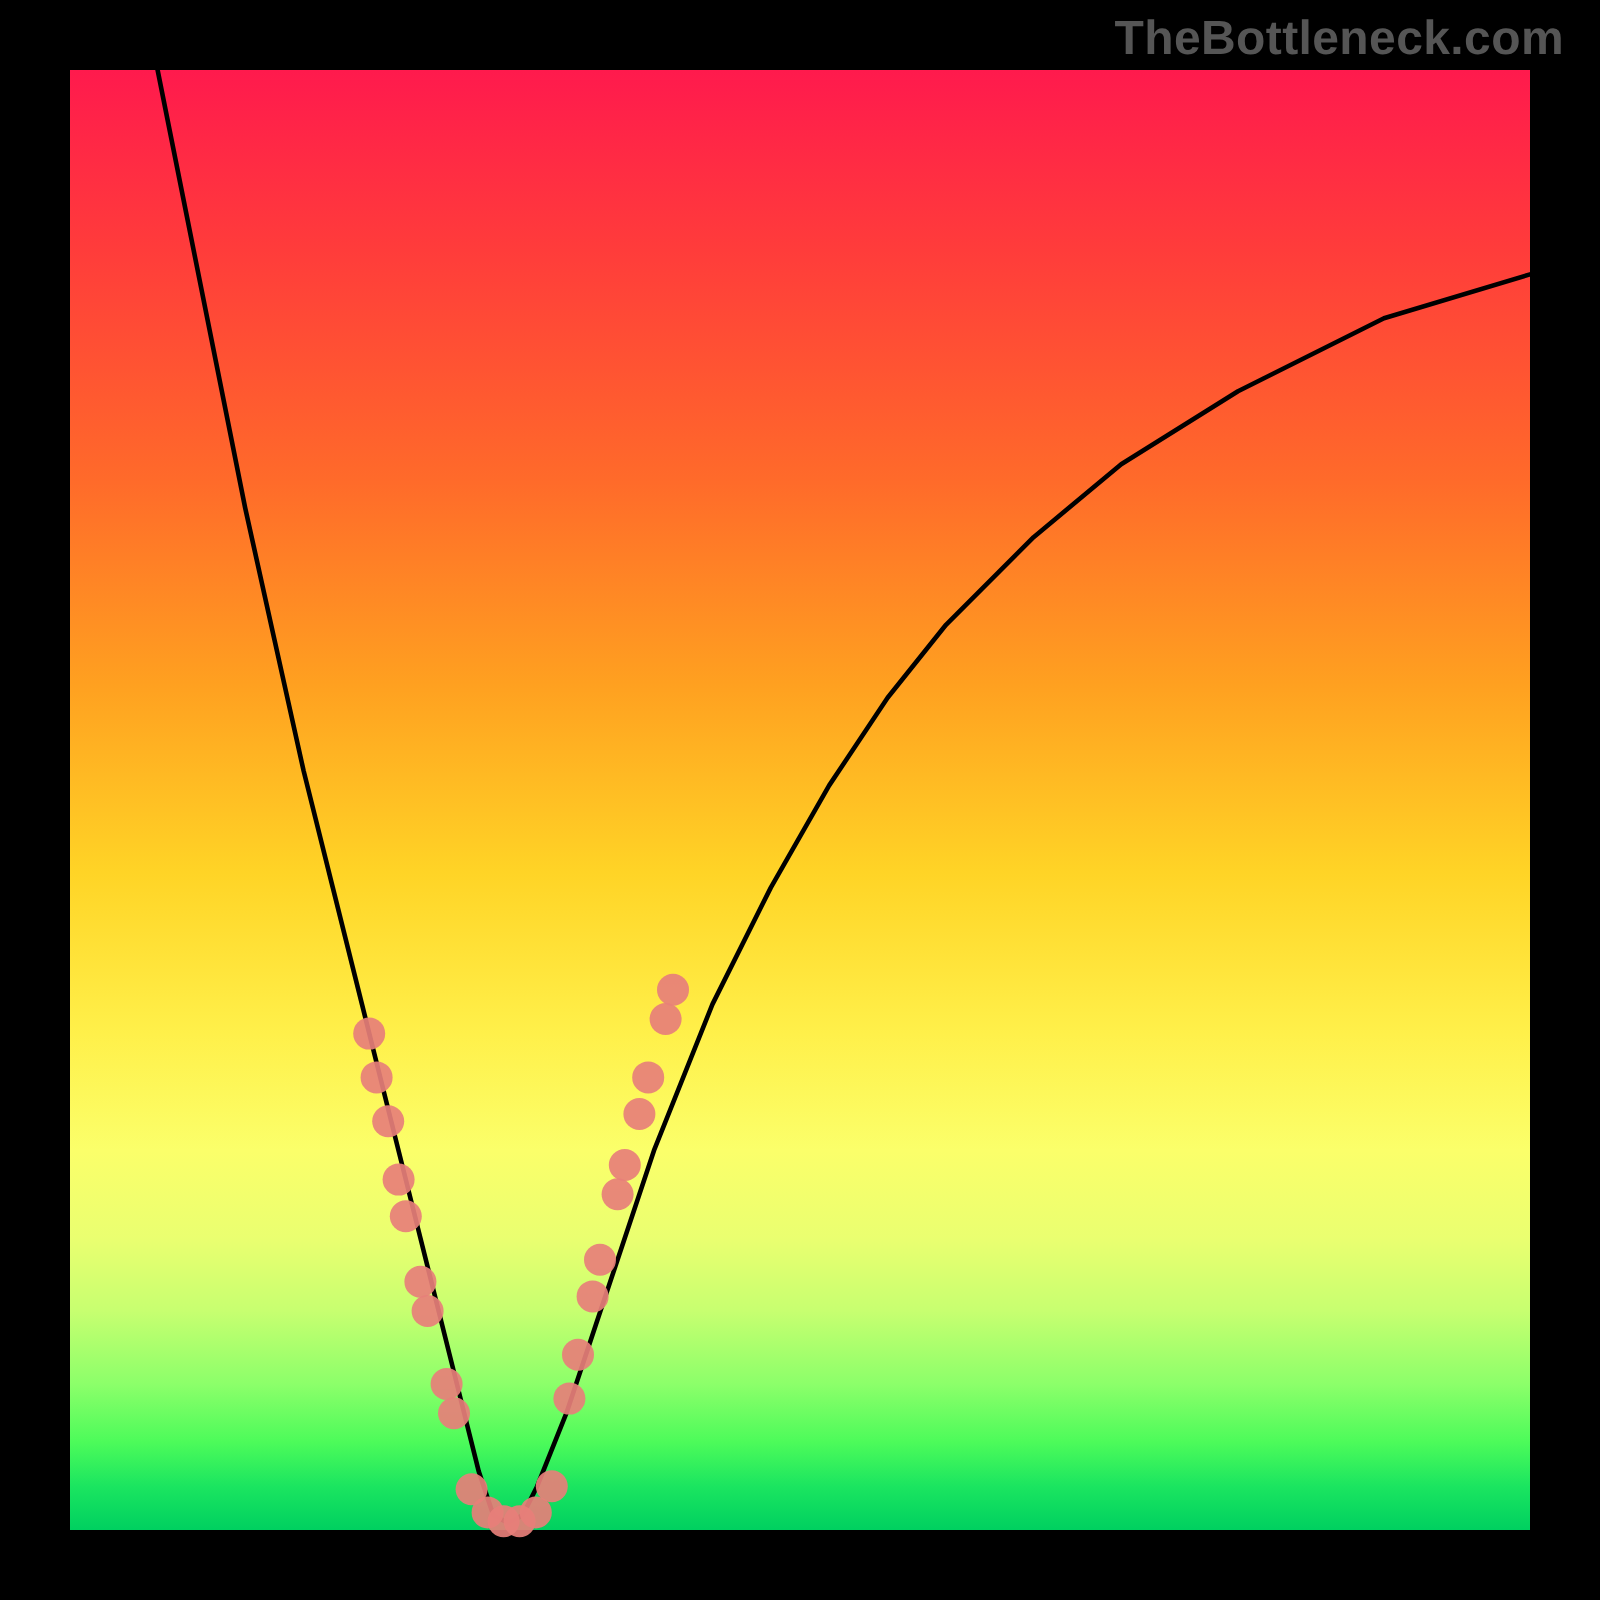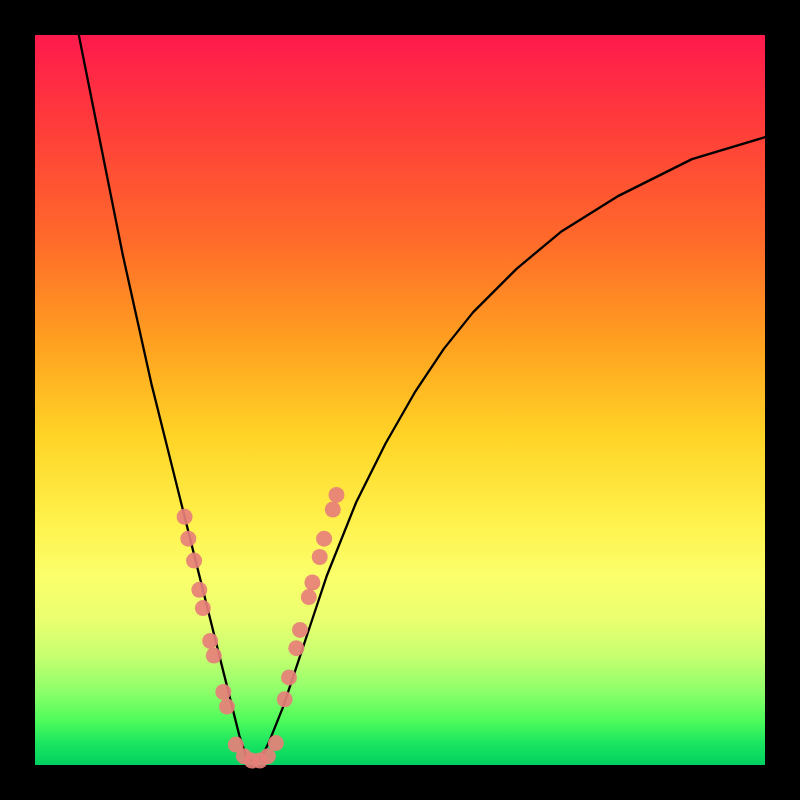--- a/index.html
+++ b/index.html
@@ -74,13 +74,14 @@
       <circle cx="289.0" cy="677.4" r="8" fill="#e77f7a" fill-opacity="0.92"></circle>
       <circle cx="296.3" cy="648.2" r="8" fill="#e77f7a" fill-opacity="0.92"></circle>
       <circle cx="300.0" cy="629.9" r="8" fill="#e77f7a" fill-opacity="0.92"></circle>
       <circle cx="308.8" cy="597.1" r="8" fill="#e77f7a" fill-opacity="0.92"></circle>
       <circle cx="312.4" cy="582.5" r="8" fill="#e77f7a" fill-opacity="0.92"></circle>
       <circle cx="319.7" cy="557.0" r="8" fill="#e77f7a" fill-opacity="0.92"></circle>
       <circle cx="324.1" cy="538.7" r="8" fill="#e77f7a" fill-opacity="0.92"></circle>
       <circle cx="332.8" cy="509.5" r="8" fill="#e77f7a" fill-opacity="0.92"></circle>
       <circle cx="336.5" cy="494.9" r="8" fill="#e77f7a" fill-opacity="0.92"></circle>
     </svg>
+  <div class="watermark" style="right: 18px; top: 6px; color: rgb(85, 85, 85); font-size: 24px;">TheBottleneck.com</div>
 </div>
 
 </body></html>

